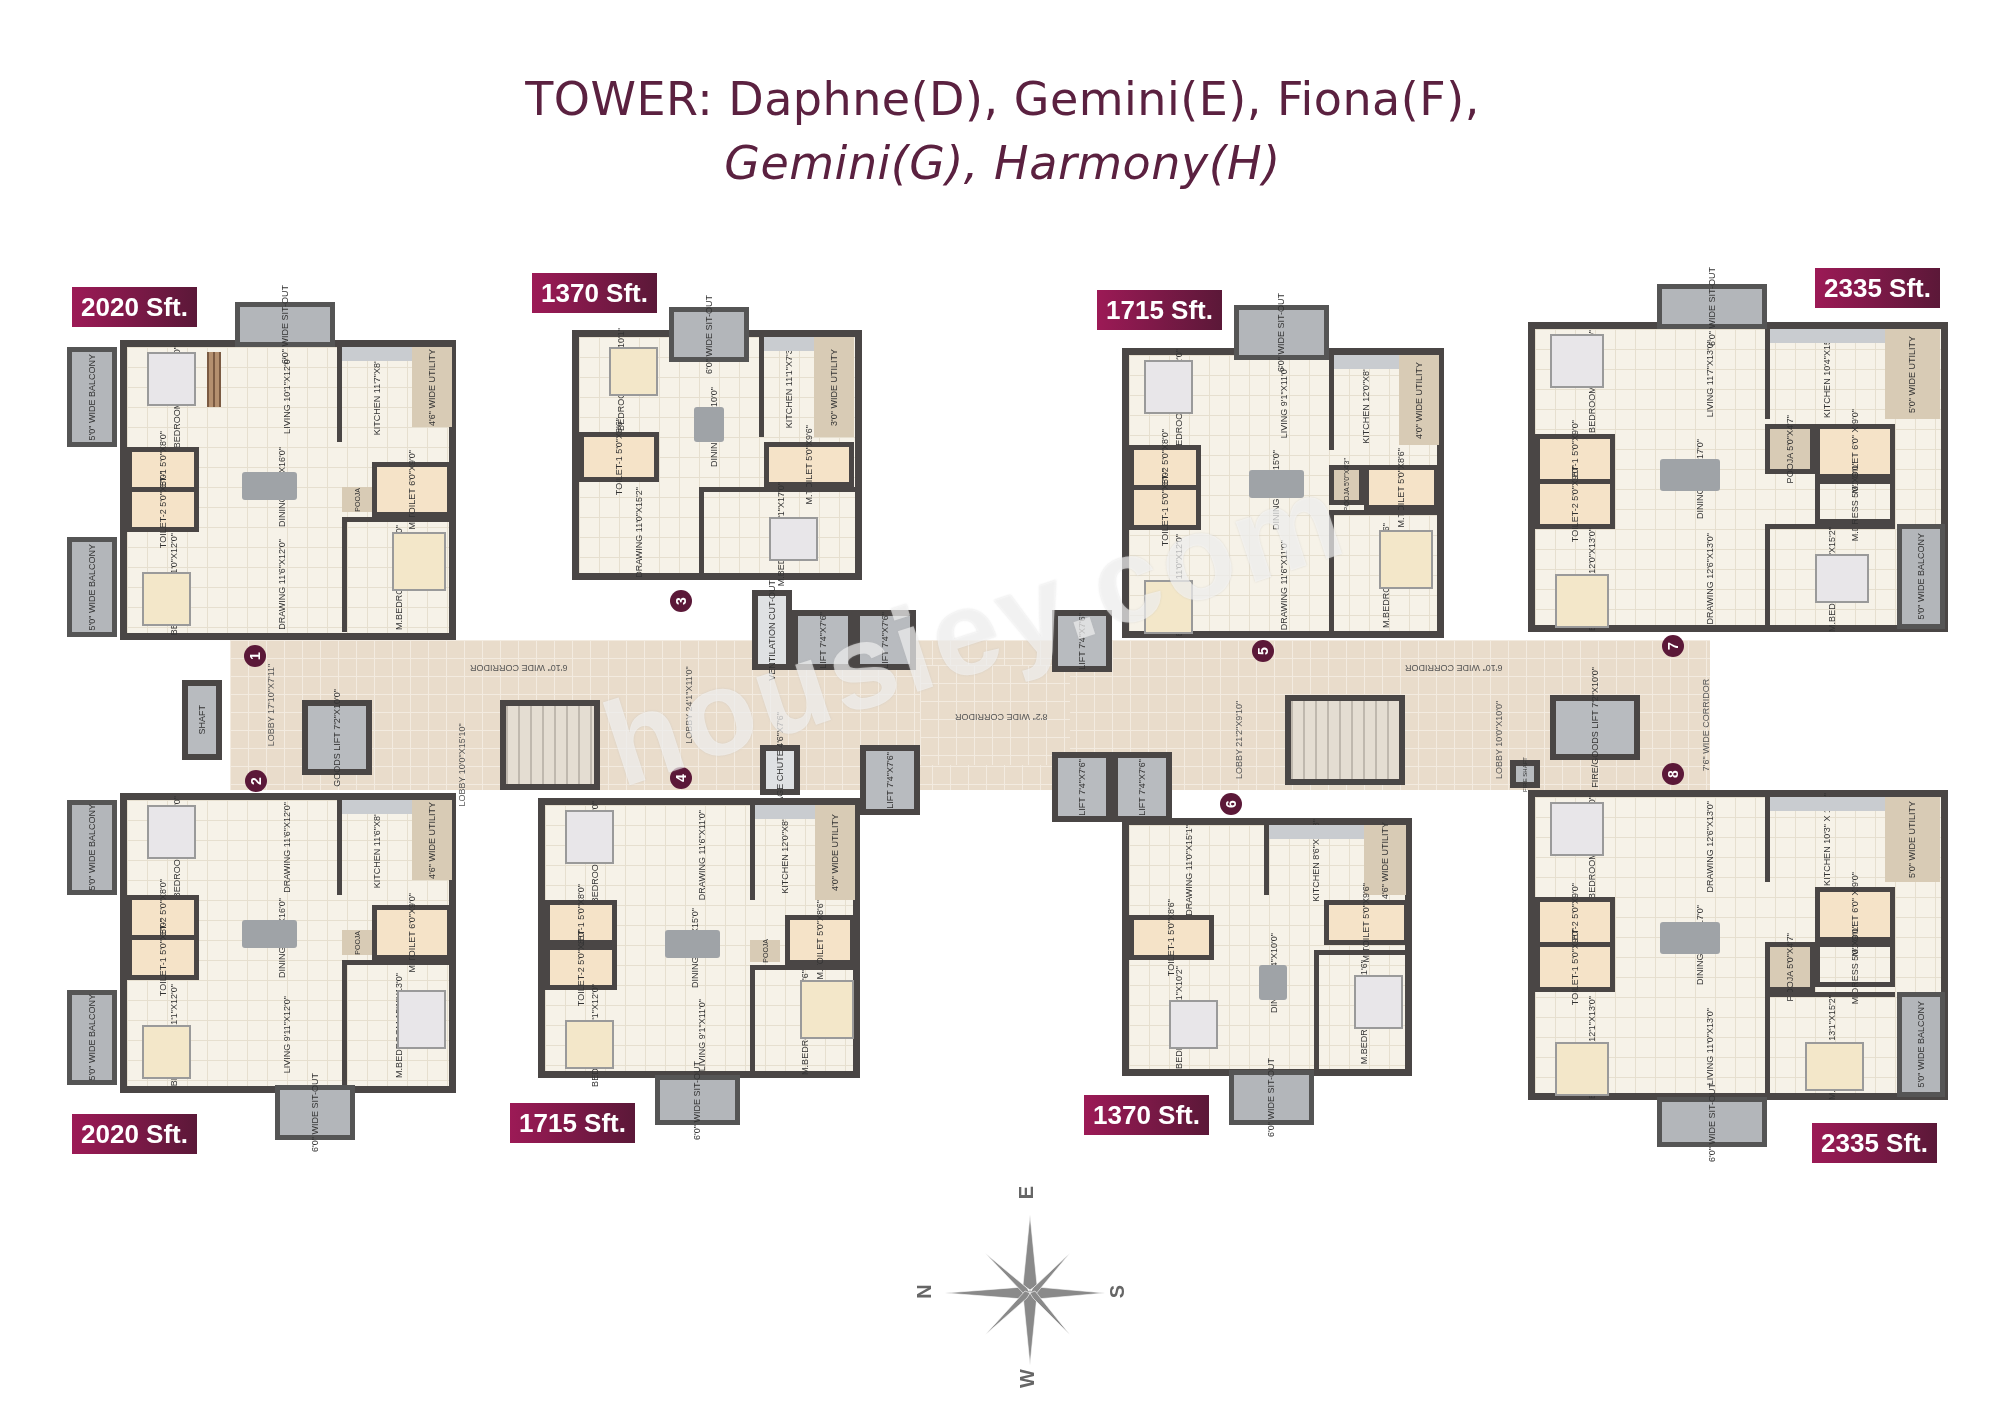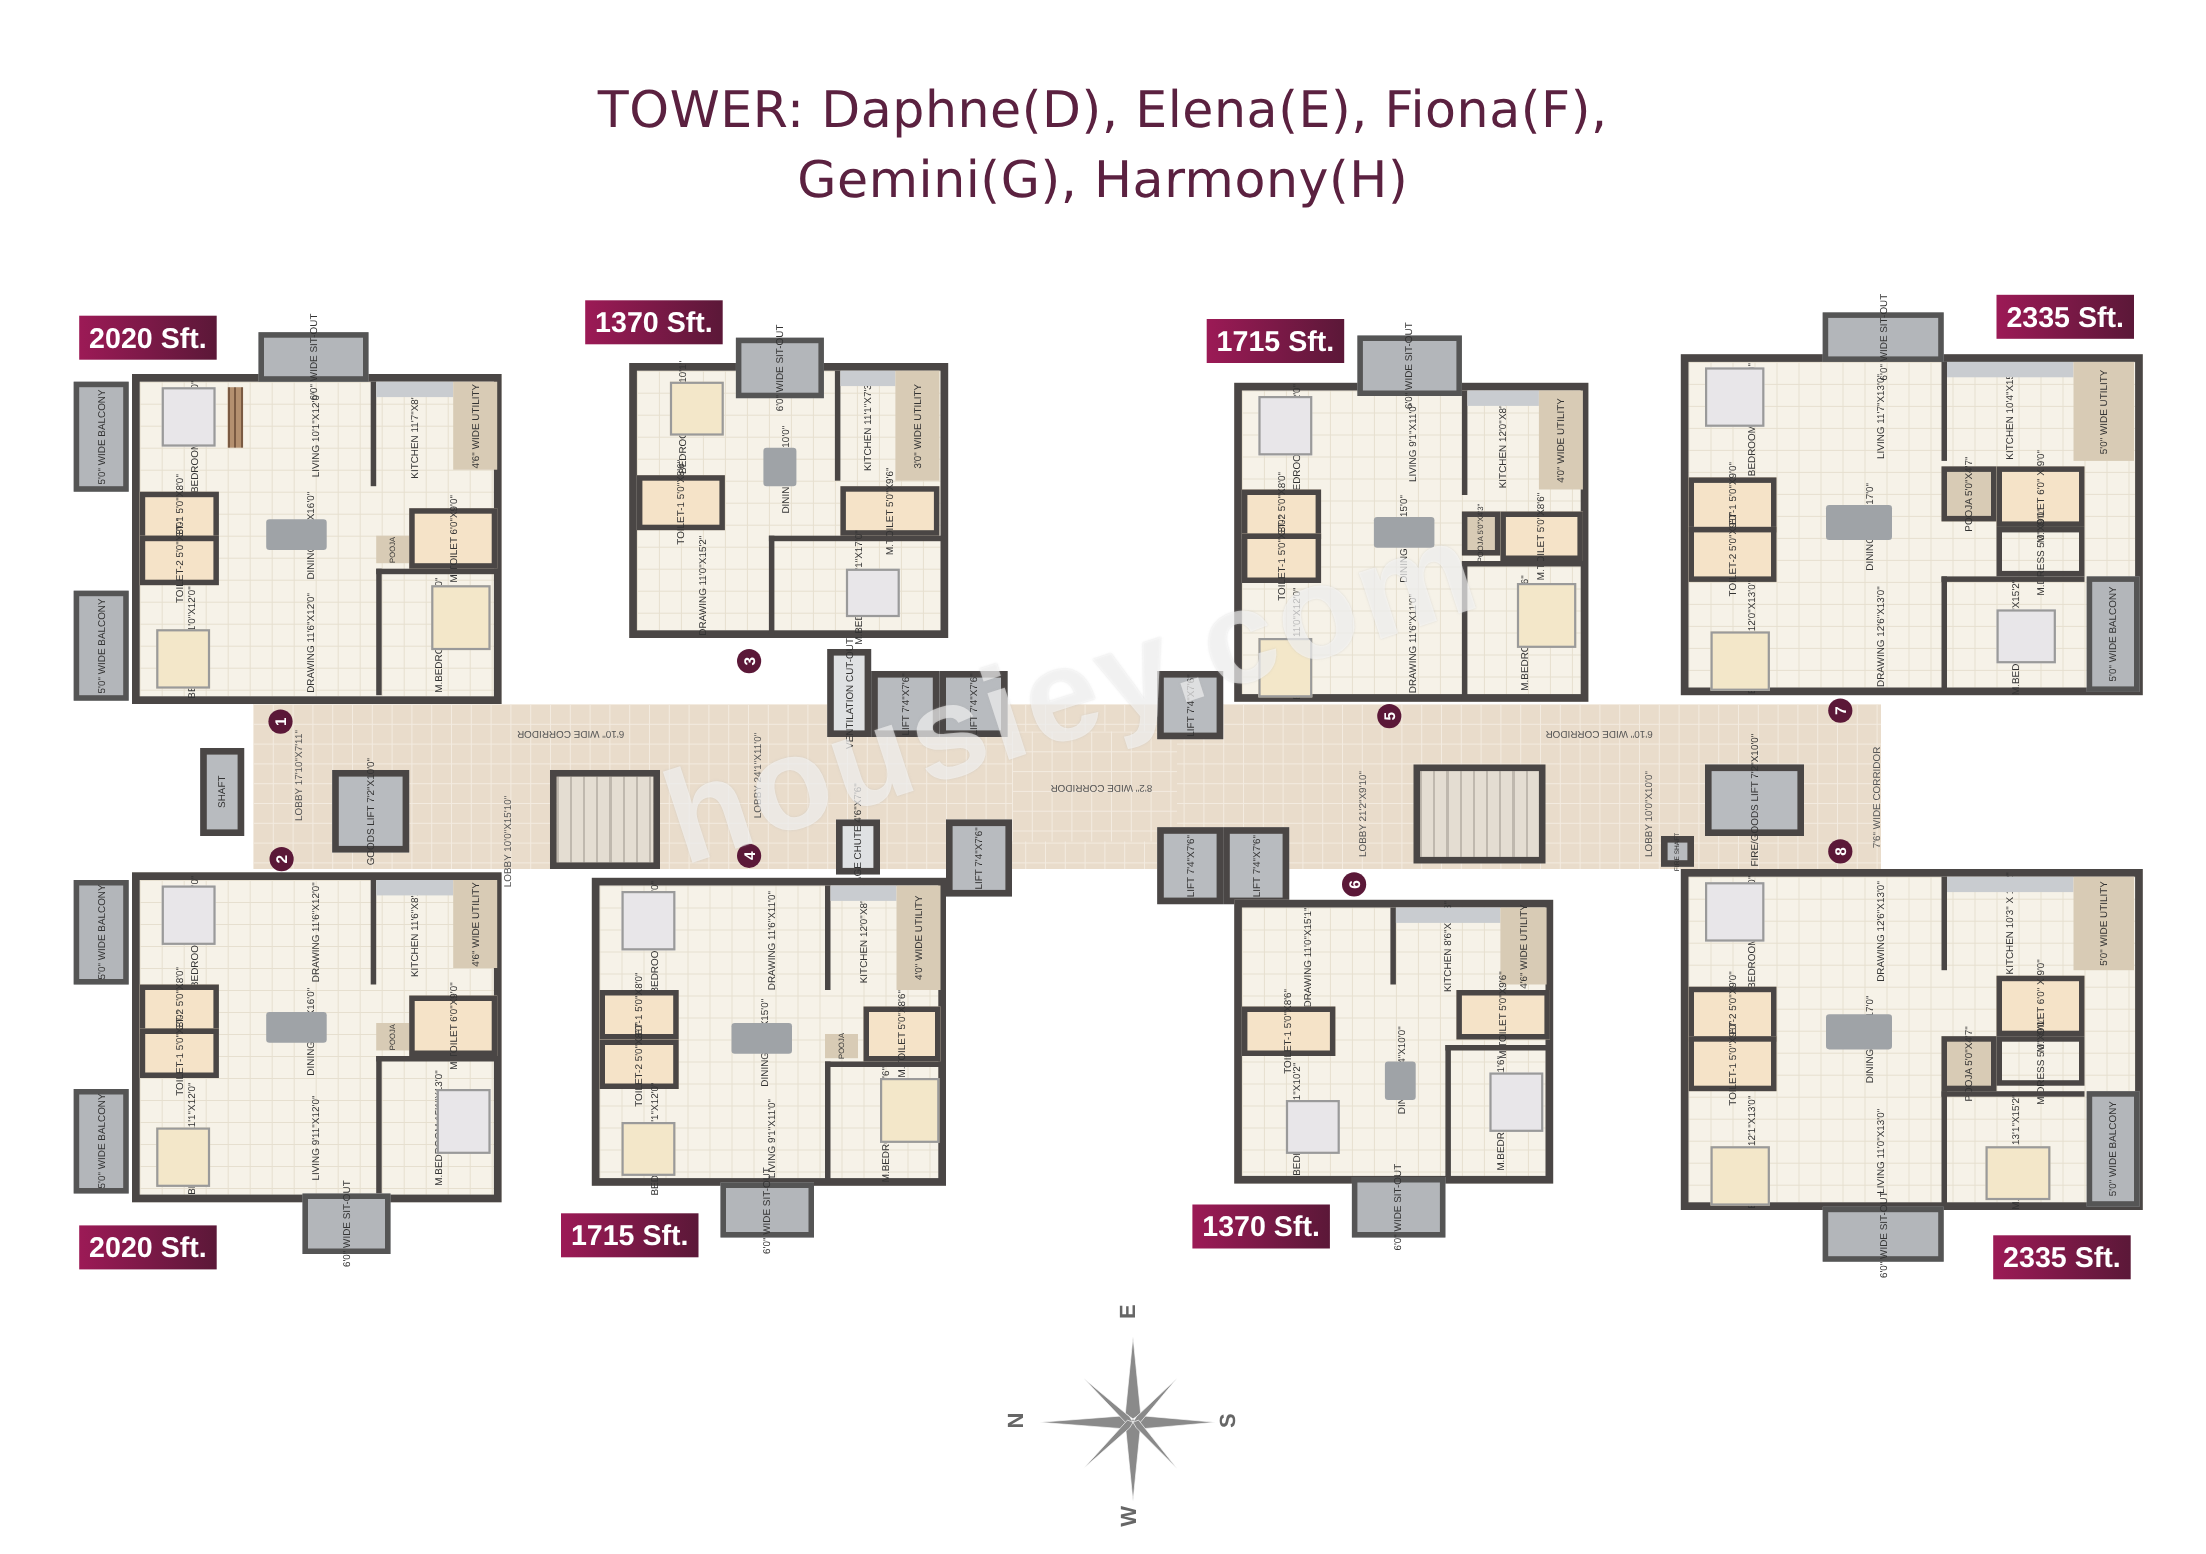--- a/index.html
+++ b/index.html
@@ -1,18 +1,18 @@
 <!DOCTYPE html>
 <html><head>
 <meta charset="utf-8">
 <style>
   html,body{margin:0;padding:0;background:#fff;}
   body{width:2005px;height:1413px;position:relative;overflow:hidden;font-family:"DejaVu Sans",sans-serif;}
   .title{position:absolute;left:0;width:2005px;text-align:center;color:#5b2140;font-size:46px;font-weight:normal;letter-spacing:0.5px;}
-  .t1{top:72px;} .t2{top:136px;}
+  .t1{top:72px;} .t2{top:136px;font-style:italic;}
   .badge{position:absolute;height:40px;padding:0 9px;line-height:40px;color:#fff;font-family:"Liberation Sans",sans-serif;font-weight:bold;font-size:26px;background:linear-gradient(90deg,#9c1a56,#5b1838);}
   .unit{position:absolute;background:#f6f2e8;border:7px solid #4a4645;box-sizing:border-box;}
   .grid{background-image:linear-gradient(#e6dfcf 1px,transparent 1px),linear-gradient(90deg,#e6dfcf 1px,transparent 1px);background-size:20px 20px;}
   .room{position:absolute;border:5px solid #4a4645;box-sizing:border-box;display:flex;align-items:center;justify-content:center;}
   .rlabel{font-size:9px;color:#333;writing-mode:vertical-rl;transform:rotate(180deg);text-align:center;line-height:11px;white-space:pre;font-family:"Liberation Sans",sans-serif;}
   .toilet{background:#f5e3c8;}
   .utility{background:#d8cbb5;}
   .balcony{background:#b3b6ba;border-color:#555;}
   .kitchen-counter{position:absolute;background:#c9ccd0;}
   .corridor{position:absolute;background:#e9dccb;}
@@ -25,21 +25,21 @@
   .bed{position:absolute;background:#e8e6e9;border:2px solid #9a9a9a;}
   .bed.y{background:#f3e7c9;}
   .wardrobe{position:absolute;background:repeating-linear-gradient(90deg,#7a5a42 0 2px,#b4906f 2px 6px);}
   .watermark{position:absolute;left:590px;top:560px;font-size:120px;color:rgba(255,255,255,0.55);transform:rotate(-18deg);font-weight:bold;font-family:"Liberation Sans",sans-serif;letter-spacing:4px;text-shadow:0 0 2px rgba(180,180,180,0.4);pointer-events:none;}
   .compass{position:absolute;left:915px;top:1175px;width:230px;height:220px;}
   .clet{position:absolute;font-size:20px;font-weight:bold;color:#666;font-family:"Liberation Sans",sans-serif;}
 </style>
 </head>
 <body>
 
-<div class="title t1">TOWER: Daphne(D), Elena(E), Fiona(F),</div>
+<div class="title t1">TOWER: Daphne(D), Gemini(E), Fiona(F),</div>
 <div class="title t2">Gemini(G), Harmony(H)</div>
 
 <div>
 
   <div class="corridor cgrid" style="left:230px;top:640px;width:1480px;height:150px;"></div>
   <div class="corridor cgrid" style="left:920px;top:665px;width:150px;height:100px;"></div>
 
   <div class="clabel" style="left:470px;top:663px;transform:rotate(180deg);">6'10" WIDE CORRIDOR</div>
   <div class="clabel" style="left:955px;top:712px;transform:rotate(180deg);">8'2" WIDE CORRIDOR</div>
   <div class="clabel" style="left:1405px;top:663px;transform:rotate(180deg);">6'10" WIDE CORRIDOR</div>

